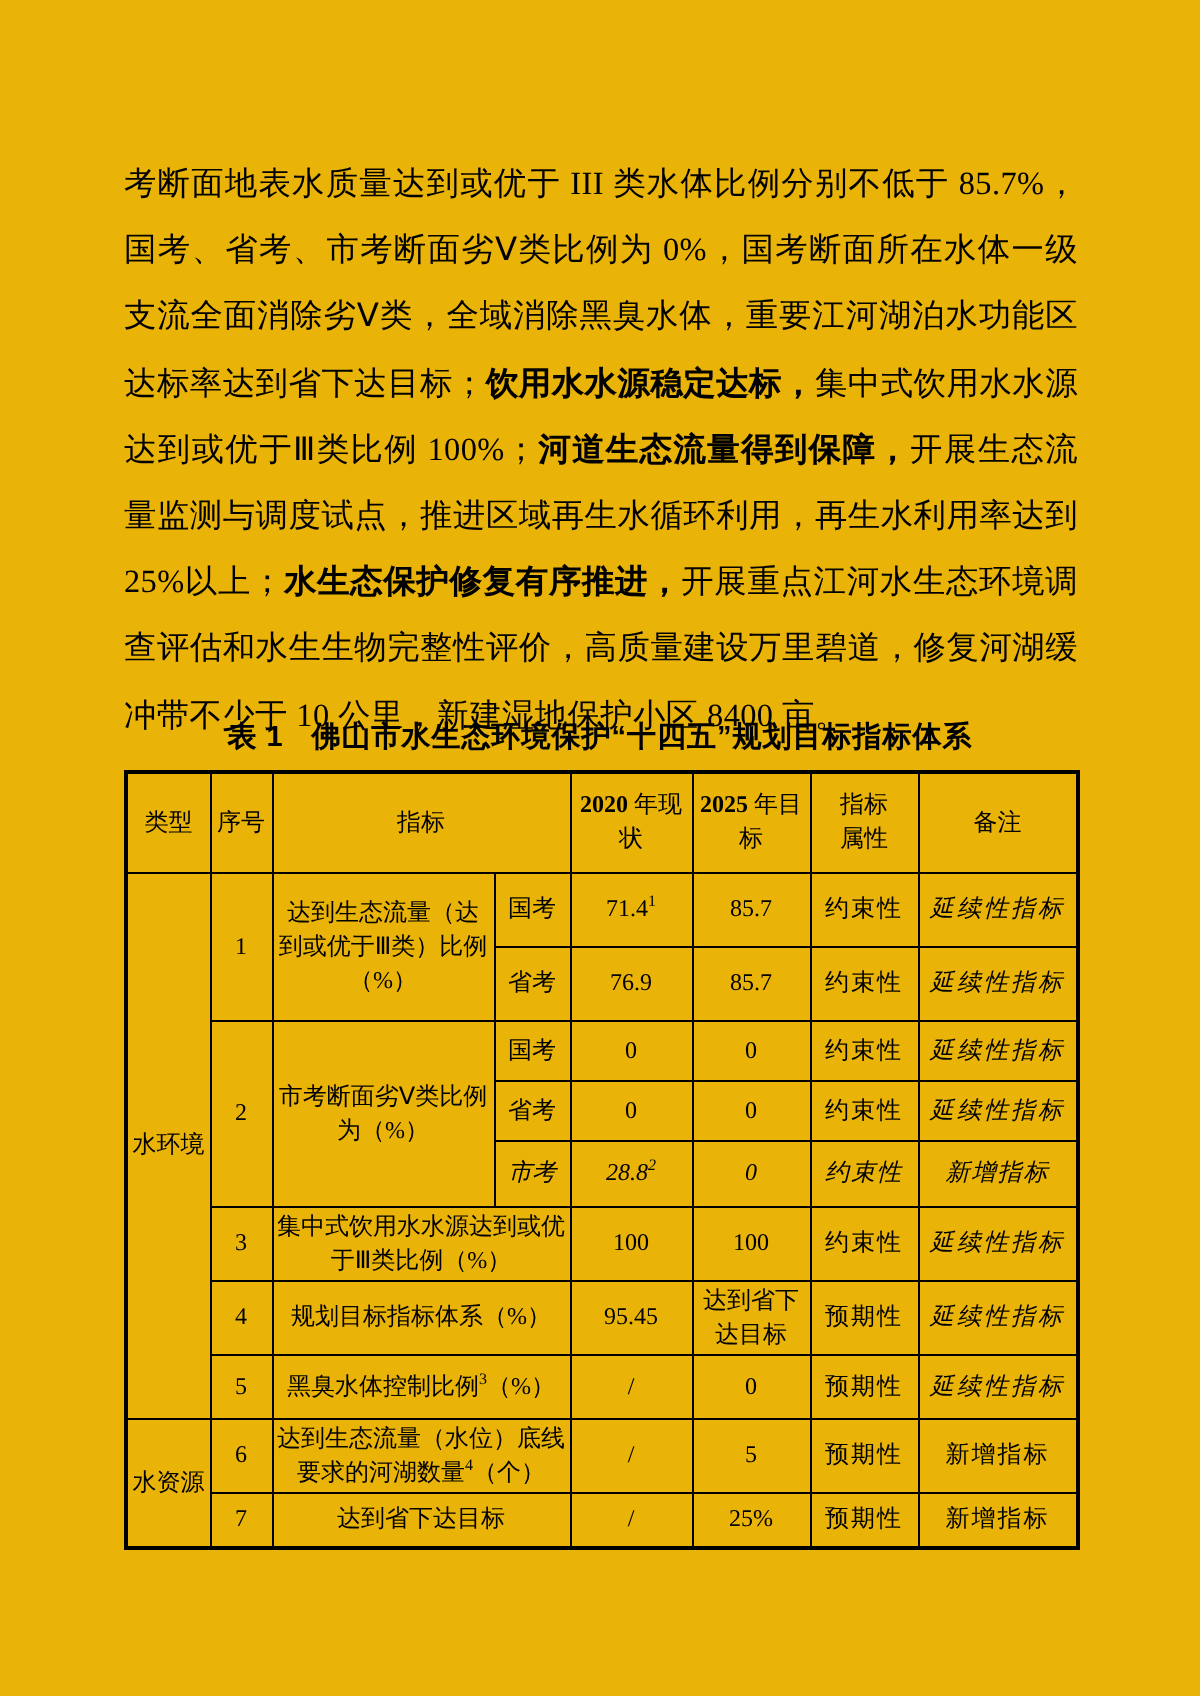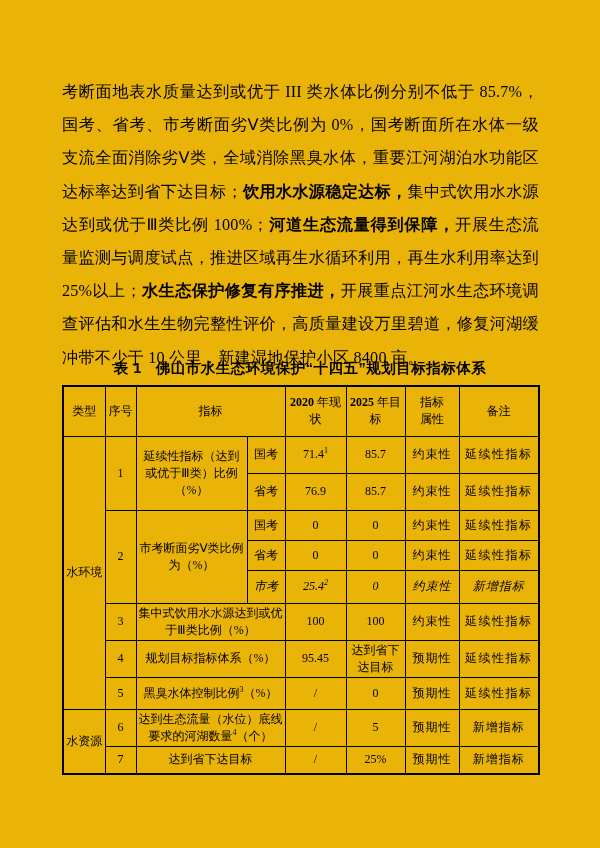--- a/index.html
+++ b/index.html
@@ -32,21 +32,21 @@
     position:absolute;left:62px;top:385px;width:476px;
     border-collapse:collapse;table-layout:fixed;
     font-size:12px;border:2px solid #000;
   }
   .tbl td,.tbl th{
     border:1px solid #000;text-align:center;vertical-align:middle;
     padding:1px 2px;font-weight:normal;overflow:hidden;
   }
   .tbl .bnum{font-weight:bold;}
   .tbl sup{font-size:8px;line-height:0;}
-  .sp{letter-spacing:1.5px;}
+  .sp{letter-spacing:1.5px;font-style:italic;}
   .sp2{letter-spacing:1px;}
   tr.h50{height:50px;} tr.h37{height:37px;} tr.h30{height:30px;}
   tr.h33{height:33px;font-style:italic;} tr.h36{height:36px;} tr.h32{height:32px;}
   tr.h34{height:34px;} tr.h28{height:28px;}
 
   
   .pageno{
     position:absolute;top:784px;left:0;width:600px;text-align:center;
     font-size:12.5px;
   }
@@ -83,21 +83,21 @@
       <th>
             <div>指标</div>
             <div>属性</div>
           </th>
       <th>备注</th>
     </tr>
 
     <tr class="h37">
       <td rowspan="8">水环境</td>
       <td rowspan="2">1</td>
-      <td rowspan="2">延续性指标（达到或优于Ⅲ类）比例（%）</td>
+      <td rowspan="2">达到生态流量（达到或优于Ⅲ类）比例（%）</td>
       <td>国考</td>
       <td><span>71.4</span><sup>1</sup></td>
       <td>85.7</td>
       <td class="sp2">约束性</td>
       <td class="sp">延续性指标</td>
     </tr>
     <tr class="h37">
       <td>省考</td>
       <td>76.9</td>
       <td>85.7</td>
@@ -116,21 +116,21 @@
     </tr>
     <tr class="h30">
       <td>省考</td>
       <td>0</td>
       <td>0</td>
       <td class="sp2">约束性</td>
       <td class="sp">延续性指标</td>
     </tr>
     <tr class="h33">
       <td>市考</td>
-      <td><span>25.4</span><sup>2</sup></td>
+      <td><span>28.8</span><sup>2</sup></td>
       <td>0</td>
       <td class="sp2">约束性</td>
       <td class="sp2">新增指标</td>
     </tr>
 
     <tr class="h36">
       <td>3</td>
       <td colspan="2">集中式饮用水水源达到或优于Ⅲ类比例（%）</td>
       <td>100</td>
       <td>100</td>

